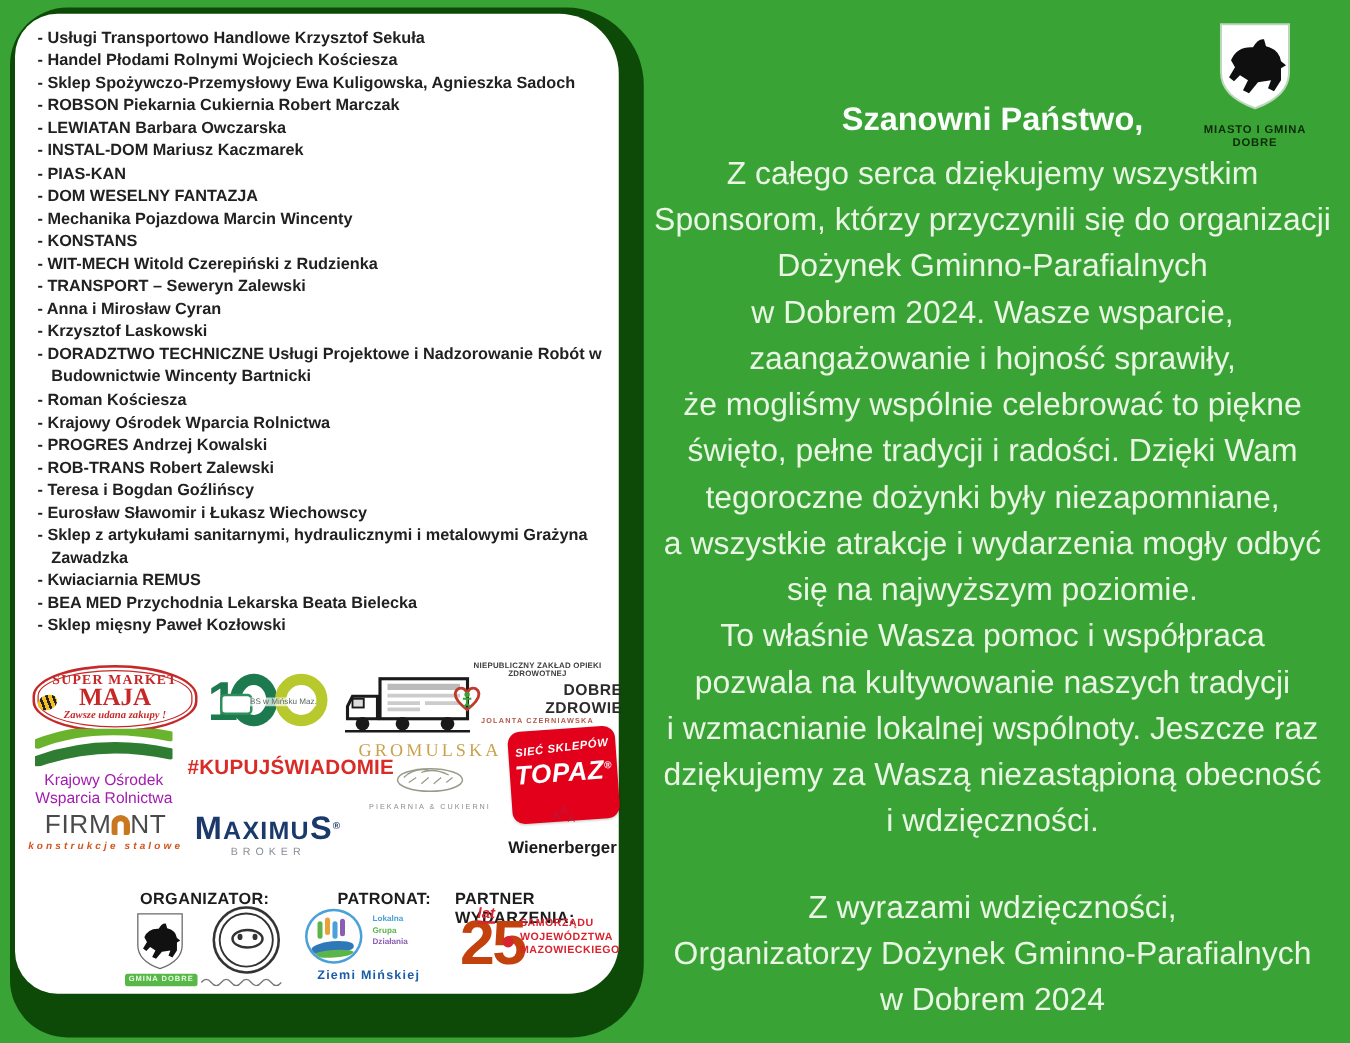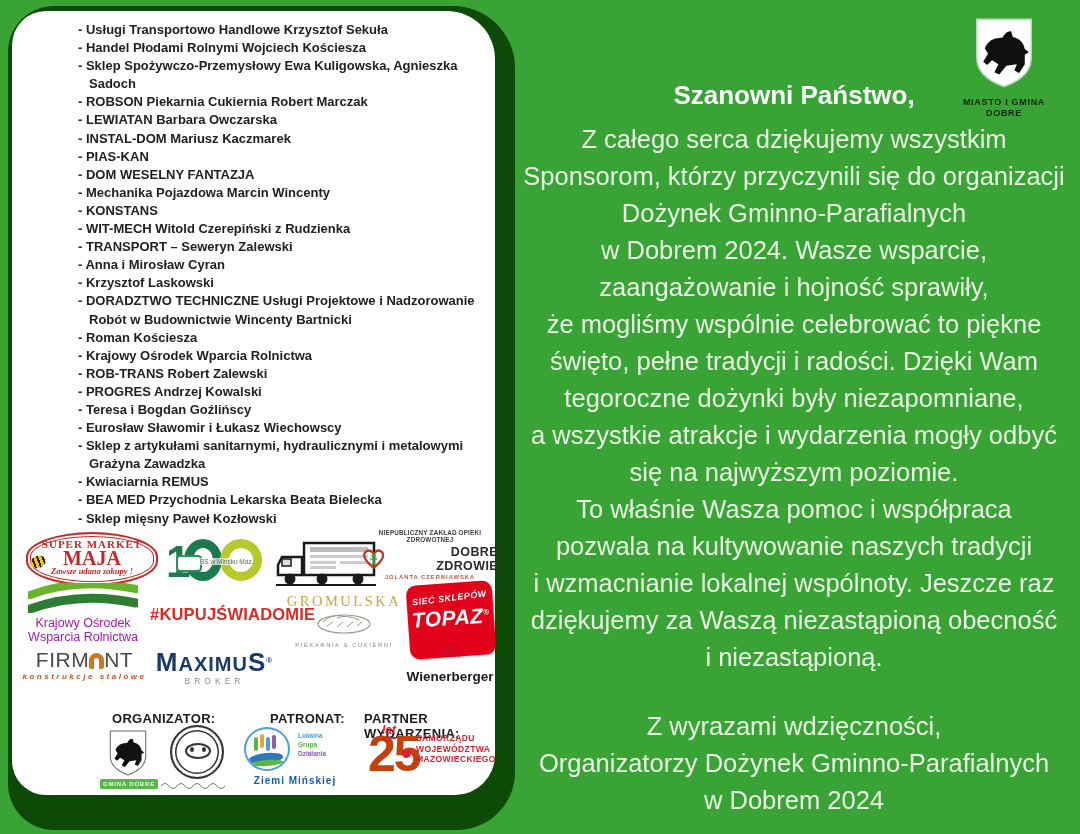--- a/index.html
+++ b/index.html
@@ -8,21 +8,21 @@
   .page{position:absolute;inset:0;}
   
   .frame{position:absolute;left:8px;top:6px;width:507px;height:824px;
          background:#0d4a07;border-radius:46px 62px 58px 46px;}
   .card{position:absolute;left:12px;top:11px;width:483px;height:784px;
         background:#ffffff;border-radius:34px 48px 40px 34px;}
   
   .sponsors{position:absolute;left:18px;top:10px;width:452px;
             list-style:none;margin:0;padding:0;
             font-size:13px;font-weight:700;color:#212121;line-height:18.1px;}
-  .sponsors li{padding-left:11px;text-indent:-11px;margin-left:48px;}
+  .sponsors li{padding-left:11px;text-indent:-11px;}
   
   .lg{position:absolute;}
   
   .maja{left:14px;top:521px;width:132px;height:54px;border:2px solid #c62828;
         border-radius:50%/46%;box-shadow:inset 0 0 0 2px #fff,inset 0 0 0 3px #c62828;
         text-align:center;padding-top:4px;box-sizing:border-box;}
   .maja .l1{font-family:"Liberation Serif",serif;font-size:11px;font-weight:700;color:#c62828;letter-spacing:1px;}
   .maja .l2{font-family:"Liberation Serif",serif;font-size:20px;font-weight:700;color:#c62828;line-height:16px;}
   .maja .l3{font-family:"Liberation Serif",serif;font-style:italic;font-size:8.5px;font-weight:700;color:#c62828;}
   .bee{position:absolute;left:2px;top:22px;width:16px;height:12px;border-radius:50%;
@@ -130,22 +130,22 @@
       <li>- DOM WESELNY FANTAZJA</li>
       <li>- Mechanika Pojazdowa Marcin Wincenty</li>
       <li>- KONSTANS</li>
       <li>- WIT-MECH Witold Czerepiński z Rudzienka</li>
       <li>- TRANSPORT – Seweryn Zalewski</li>
       <li>- Anna i Mirosław Cyran</li>
       <li>- Krzysztof Laskowski</li>
       <li>- DORADZTWO TECHNICZNE Usługi Projektowe i Nadzorowanie Robót w Budownictwie Wincenty Bartnicki</li>
       <li>- Roman Kościesza</li>
       <li>- Krajowy Ośrodek Wparcia Rolnictwa</li>
+      <li>- PROGRES Andrzej Kowalski</li>
       <li>- ROB-TRANS Robert Zalewski</li>
-      <li>- PROGRES Andrzej Kowalski</li>
       <li>- Teresa i Bogdan Goźlińscy</li>
       <li>- Eurosław Sławomir i Łukasz Wiechowscy</li>
       <li>- Sklep z artykułami sanitarnymi, hydraulicznymi i metalowymi Grażyna Zawadzka</li>
       <li>- Kwiaciarnia REMUS</li>
       <li>- BEA MED Przychodnia Lekarska Beata Bielecka</li>
       <li>- Sklep mięsny Paweł Kozłowski</li>
     </ul>
 
     <div class="lg maja">
       <span class="bee"></span>
@@ -303,21 +303,21 @@
     <div class="mline">zaangażowanie i hojność sprawiły,</div>
     <div class="mline">że mogliśmy wspólnie celebrować to piękne</div>
     <div class="mline">święto, pełne tradycji i radości. Dzięki Wam</div>
     <div class="mline">tegoroczne dożynki były niezapomniane,</div>
     <div class="mline">a wszystkie atrakcje i wydarzenia mogły odbyć</div>
     <div class="mline">się na najwyższym poziomie.</div>
     <div class="mline">To właśnie Wasza pomoc i współpraca</div>
     <div class="mline">pozwala na kultywowanie naszych tradycji</div>
     <div class="mline">i wzmacnianie lokalnej wspólnoty. Jeszcze raz</div>
     <div class="mline">dziękujemy za Waszą niezastąpioną obecność</div>
-    <div class="mline">i niezastąpioną.</div>
+    <div class="mline">i wdzięczności.</div>
     <div class="closing">
       <div class="mline">Z wyrazami wdzięczności,</div>
       <div class="mline">Organizatorzy Dożynek Gminno-Parafialnych</div>
       <div class="mline">w Dobrem 2024</div>
     </div>
   </div>
 
 </div>
 
 </body></html>

